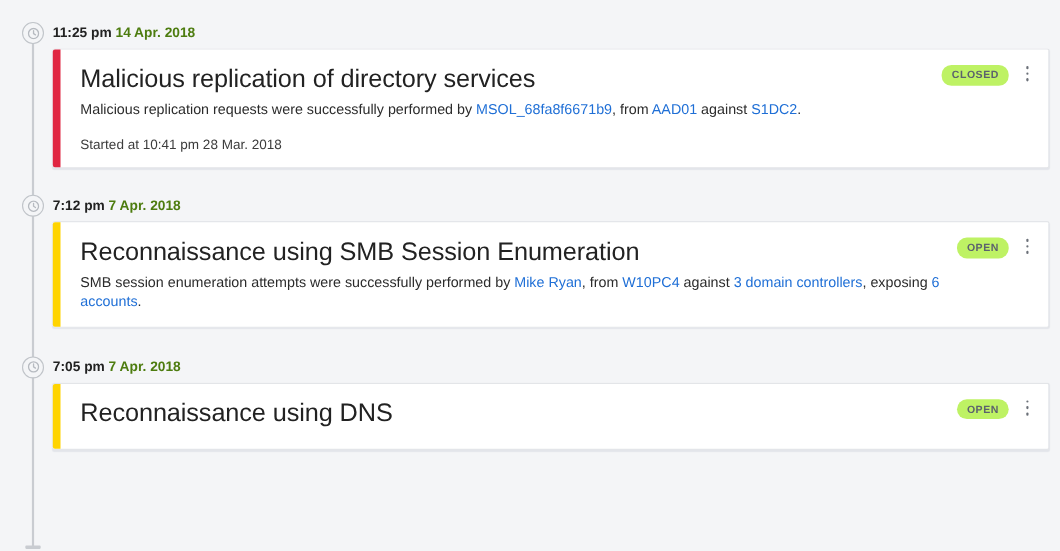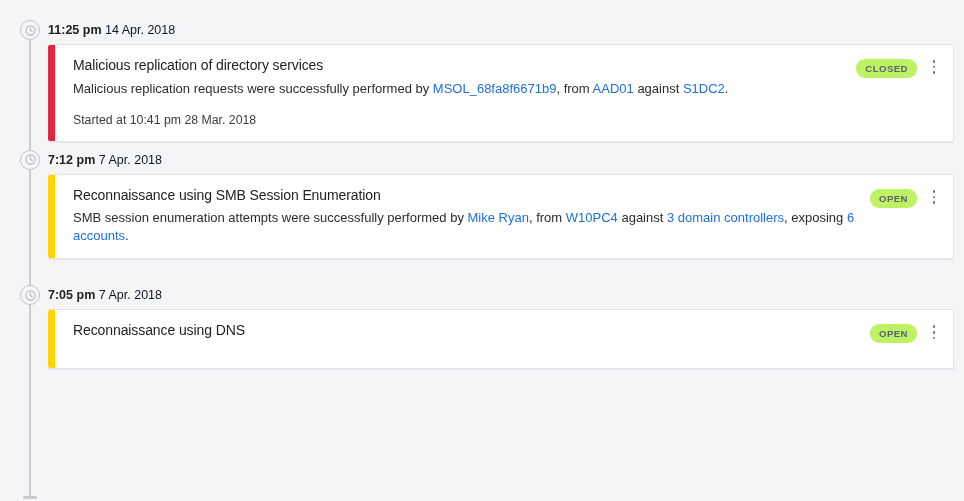--- a/index.html
+++ b/index.html
@@ -75,22 +75,22 @@
     font-size: 12.5px;
     line-height: 1;
     color: #3a3a3a;
     white-space: nowrap;
   }
   .stamp .time {
     font-weight: bold;
     color: #222;
   }
   .stamp .date {
-    font-weight: normal;
-    color: #0f172a;
+    font-weight: bold;
+    color: #4d7c0f;
   }
 
   .card-wrap {
     padding-left: 48px;
     padding-right: 10px;
   }
 
   .card {
     position: relative;
     background: #ffffff;
@@ -108,21 +108,21 @@
     border-radius: 2px 0 0 2px;
   }
 
   .card-body {
     flex: 1 1 auto;
     padding: 12px 0 14px 18px;
     min-width: 0;
   }
 
   .card-title {
-    font-size: 14px;
+    font-size: 23px;
     font-weight: normal;
     line-height: 1.25;
     color: #222222;
     margin: 0 0 5px 0;
     letter-spacing: -0.1px;
   }
 
   .card-desc {
     font-size: 13px;
     line-height: 1.34;
@@ -179,21 +179,21 @@
   .kebab i {
     display: block;
     width: 2.6px;
     height: 2.6px;
     border-radius: 50%;
     background: #6b7078;
   }
 
   
   #event-0 .event-header { margin-top: 16px; }
-  #event-1 .event-header { margin-top: 4px; }
+  #event-1 .event-header { margin-top: 20px; }
   #event-2 .event-header { margin-top: 22px; }
 </style>
 </head>
 <body>
 
 <div class="timeline">
 
   <div class="spine"></div>
   <div class="spine-cap"></div>
 

